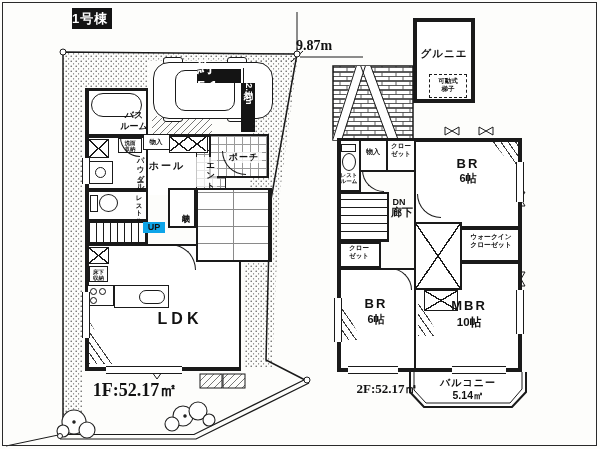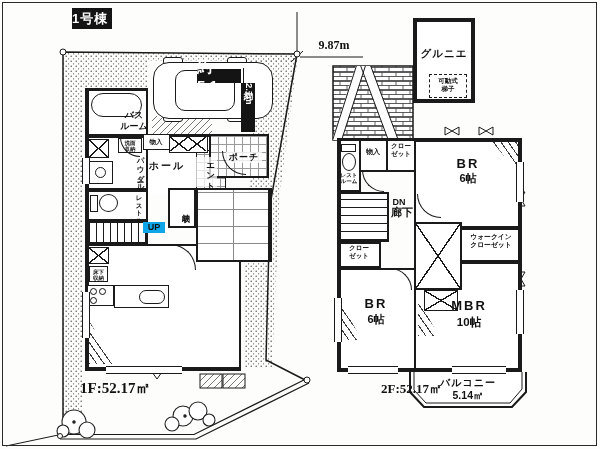--- a/index.html
+++ b/index.html
@@ -127,21 +127,21 @@
     <path d="M152,372 L162,372 L157,379 Z"></path>
   </g>
 </svg>
 
 <div id="frame"></div>
 
 <div class="blackbox" style="left:72px;top:8px;width:40px;height:21px;font-size:13px;letter-spacing:1px">
   <span>1号棟</span>
 </div>
 
-<div class="lbl serif" style="left:306px;top:38px;width:56px;font-size:12px;text-align:center">9.87m</div>
+<div class="lbl serif" style="left:296px;top:38px;width:56px;font-size:14px;text-align:left">9.87m</div>
 
 <div>
   <div class="abs" style="left:163px;top:57px;width:20px;height:8px;border:1.2px solid #1a1a1a;border-radius:3px;background:#fff"></div>
   <div class="abs" style="left:227px;top:57px;width:20px;height:8px;border:1.2px solid #1a1a1a;border-radius:3px;background:#fff"></div>
   <div class="abs" style="left:163px;top:114px;width:20px;height:8px;border:1.2px solid #1a1a1a;border-radius:3px;background:#fff"></div>
   <div class="abs" style="left:227px;top:114px;width:20px;height:8px;border:1.2px solid #1a1a1a;border-radius:3px;background:#fff"></div>
   <div class="abs" style="left:153px;top:62px;width:120px;height:57px;border:1.5px solid #1a1a1a;border-radius:16px;background:#fff"></div>
   <div class="abs" style="left:175px;top:70px;width:60px;height:41px;border:1.2px solid #1a1a1a;border-radius:10px"></div>
   <div class="abs" style="left:243px;top:68px;width:1px;height:45px;background:#1a1a1a"></div>
 </div>
@@ -190,20 +190,21 @@
   </div>
 </div>
 <div class="abs" style="left:87px;top:285px;width:27px;height:21px;border:1.5px solid #1a1a1a;background:#fff;display:flex;flex-wrap:wrap;gap:2px;padding:2px">
   <i style="width:7px;height:7px;border:1px solid #111;border-radius:50%"></i>
   <i style="width:7px;height:7px;border:1px solid #111;border-radius:50%"></i>
   <i style="width:7px;height:7px;border:1px solid #111;border-radius:50%"></i>
 </div>
 <div class="abs" style="left:114px;top:285px;width:55px;height:23px;border:1.5px solid #1a1a1a;background:#fff">
   <div class="abs" style="left:24px;top:4px;width:26px;height:14px;border:1px solid #1a1a1a;border-radius:7px"></div>
 </div>
+<div class="lbl" style="left:140px;top:310px;width:80px;font-size:16px;letter-spacing:4px">LDK</div>
 
 <div class="abs" style="left:143px;top:134px;width:27px;height:16px;border:1.5px solid #1a1a1a;background:#fff">
   <div class="lbl" style="left:0;top:3px;width:24px;font-size:6.5px">物入</div>
 </div>
 <div class="abs" style="left:169px;top:136px;width:39px;height:17px;border:1.5px solid #1a1a1a;background:#fff">
   <div class="abs xbg" style="left:0;top:0;width:18px;height:14px"></div>
   <div class="abs xbg" style="left:18px;top:0;width:18px;height:14px"></div>
 </div>
 <div class="lbl" style="left:146px;top:160px;width:42px;font-size:10px;letter-spacing:2px">ホール</div>
 <div class="lbl v" style="left:189px;top:157px;width:28px;height:30px;font-size:8.5px;line-height:13px;background:rgba(255,255,255,.75)">エントランス</div>
@@ -214,21 +215,21 @@
 <div class="room tatamibg" style="left:196px;top:188px;width:76px;height:74px;border-width:2.5px 4px 2.5px 2.5px"></div>
 
 <div class="abs" style="left:222px;top:151px;width:24px;height:24px;border-left:1px solid #1a1a1a;border-bottom:1px solid #1a1a1a;border-bottom-left-radius:100%"></div>
 <div class="abs" style="left:170px;top:244px;width:26px;height:26px;border-right:1px solid #1a1a1a;border-top:1px solid #1a1a1a;border-top-right-radius:100%"></div>
 <div class="abs" style="left:120px;top:137px;width:20px;height:20px;border-left:1px solid #1a1a1a;border-bottom:1px solid #1a1a1a;border-bottom-left-radius:100%"></div>
 
 <div class="wgv" style="left:82px;top:158px;width:8px;height:26px"></div>
 <div class="wgv" style="left:82px;top:292px;width:8px;height:46px"></div>
 <div class="wgh" style="left:106px;top:366px;width:76px;height:8px"></div>
 
-<div class="lbl serif" style="left:80px;top:380px;width:110px;font-size:15px;text-align:left">1F:52.17㎡</div>
+<div class="lbl serif" style="left:80px;top:380px;width:110px;font-size:18px;text-align:center">1F:52.17㎡</div>
 
 <div class="room" style="left:413px;top:18px;width:62px;height:85px;border-width:4px"></div>
 <div class="lbl" style="left:415px;top:47px;width:58px;font-size:10.5px;letter-spacing:1px">グルニエ</div>
 <div class="abs" style="left:429px;top:74px;width:38px;height:24px;border:1px dashed #1a1a1a;background:#fff">
   <div class="lbl" style="left:0;top:2px;width:36px;font-size:6.5px">
     <span>可動式</span><br>
     <span>梯子</span>
   </div>
 </div>
 
@@ -285,15 +286,15 @@
 
 <div class="wgv" style="left:516px;top:162px;width:8px;height:40px"></div>
 <div class="wgv" style="left:516px;top:290px;width:8px;height:44px"></div>
 <div class="wgv" style="left:334px;top:298px;width:8px;height:44px"></div>
 <div class="wgh" style="left:348px;top:366px;width:50px;height:8px"></div>
 <div class="wgh" style="left:452px;top:366px;width:54px;height:8px"></div>
 
 <div class="lbl" style="left:428px;top:377px;width:80px;font-size:10px;letter-spacing:1px">バルコニー</div>
 <div class="lbl" style="left:428px;top:389px;width:80px;font-size:10.5px">5.14㎡</div>
 
-<div class="lbl serif" style="left:332px;top:381px;width:110px;font-size:13px;text-align:right">2F:52.17㎡</div>
+<div class="lbl serif" style="left:332px;top:381px;width:110px;font-size:13px;text-align:center">2F:52.17㎡</div>
 
 </div>
 
 </body></html>

